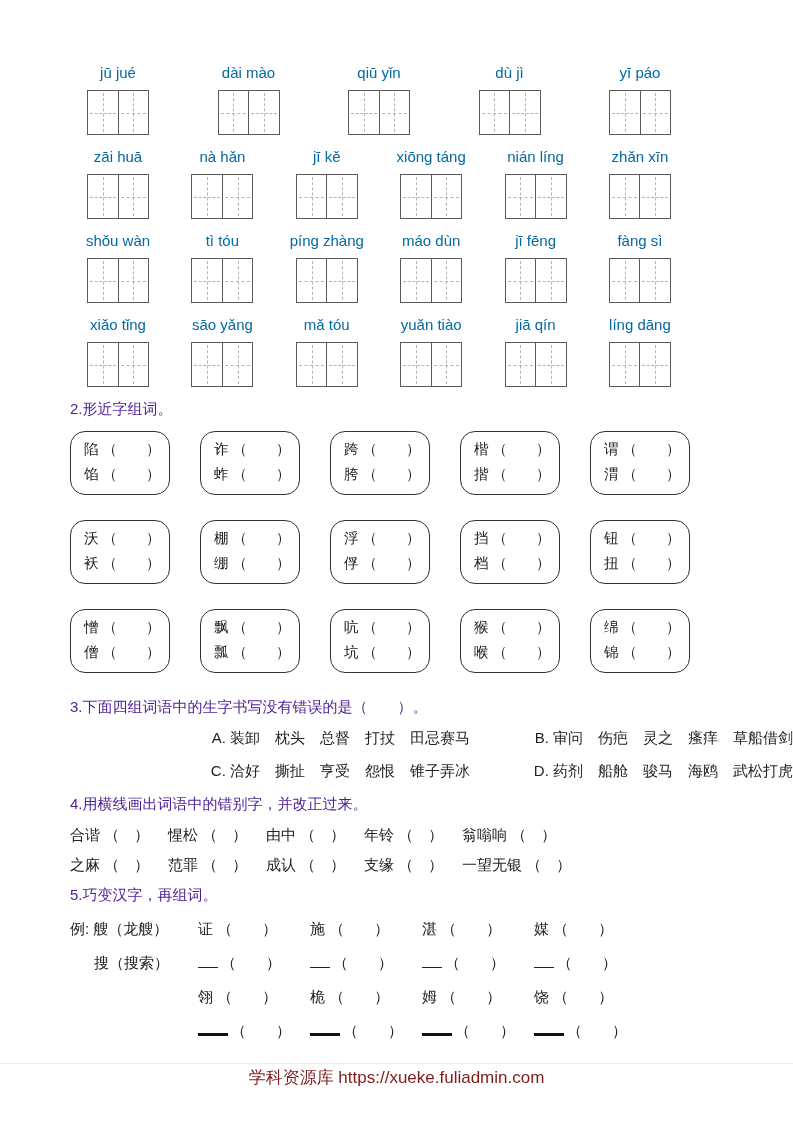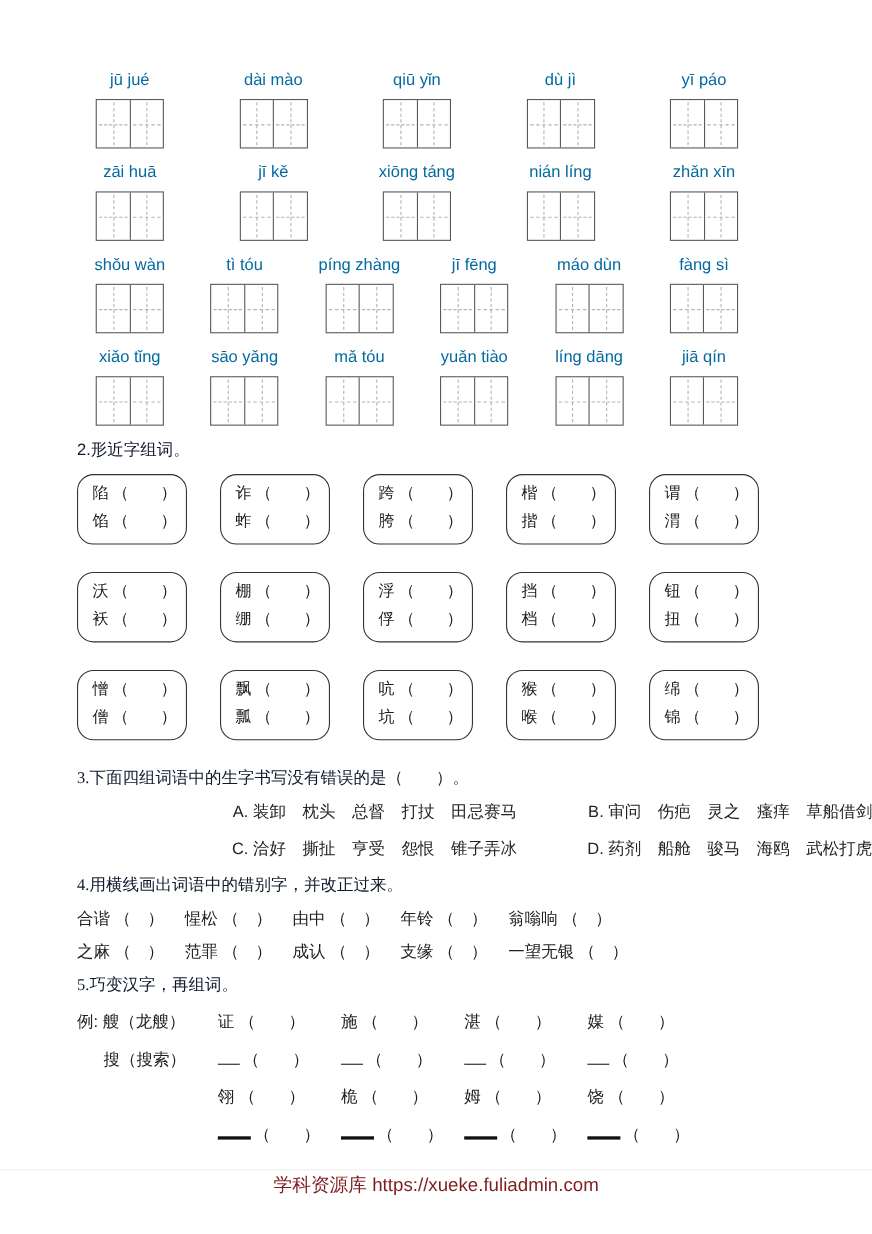--- a/index.html
+++ b/index.html
@@ -11,21 +11,21 @@
   .pinyin-row { display:flex; justify-content:space-between; width:618px; margin:0 0 13px 70px; }
   .pinyin-col { width:96px; display:flex; flex-direction:column; align-items:center; }
   .pinyin-label { font-size:15px; color:#0369a1; margin-bottom:9px; white-space:nowrap; }
   .tzg { width:62px; height:45px; border:1px solid #5a5a5a; display:flex; background:#fff; }
   .tzg .cell { flex:1; position:relative; }
   .tzg .cell + .cell { border-left:1px solid #5a5a5a; }
   .tzg .cell::before { content:""; position:absolute; left:2px; right:2px; top:50%; border-top:1px dashed #b4b4b4; }
   .tzg .cell::after  { content:""; position:absolute; top:2px; bottom:2px; left:50%; border-left:1px dashed #b4b4b4; }
 
   
-  .sec-title { font-size:15px; color:#0f172a; margin-left:70px; }
+  .sec-title { font-size:15px; color:#4c1d95; margin-left:70px; }
 
   
   .box-row { display:flex; justify-content:space-between; width:620px; margin:0 0 25px 70px; }
   .sbox { width:100px; height:64px; border:1.6px solid #333; border-radius:15px; padding:5px 0 0 13px; }
   .sbox .bline { font-size:14.5px; line-height:25px; white-space:nowrap; color:#1b1b1b; }
   .sbox .blank, .w-blank { color:#1b1b1b; }
 
   
   .opt-row { display:flex; margin:0 0 14px 70px; font-size:15px;justify-content:flex-end; }
   .opt { white-space:nowrap; }
@@ -41,21 +41,21 @@
   .s5-col0 { width:128px; white-space:nowrap; }
   .s5-col0.indent { padding-left:24px; }
   .s5-col { width:112px; white-space:nowrap; }
   .uline { display:inline-block; width:20px; height:14px; border-bottom:1.6px solid #222; margin-right:3px; }
   .uline.bold { width:30px; border-bottom:3px solid #111; }
 
   
   .wm-line { position:absolute; left:0; right:0; top:1063px; border-top:1px solid #ededed; }
   .watermark { position:absolute; left:0; right:0; top:1066px; text-align:center; font-size:17px; color:#7f1d1d; }
 
-  .mt8{margin-top:8px;} .mt14{margin-top:4px;font-family:Liberation Serif, serif;} .mb12{margin-bottom:12px;}
+  .mt8{margin-top:8px;} .mt14{margin-top:4px;} .mb12{margin-bottom:12px;}
 </style>
 </head>
 <body>
 
 <div class="page">
 
   <div id="pinyin-rows">
       <div class="pinyin-row">
         <div class="pinyin-col">
           <div class="pinyin-label">jū  jué</div>
@@ -95,20 +95,27 @@
       </div>
       <div class="pinyin-row">
         <div class="pinyin-col">
           <div class="pinyin-label">zāi huā</div>
           <div class="tzg">
             <div class="cell"></div>
             <div class="cell"></div>
           </div>
         </div>
         <div class="pinyin-col">
+          <div class="pinyin-label">nà  hǎn</div>
+          <div class="tzg">
+            <div class="cell"></div>
+            <div class="cell"></div>
+          </div>
+        </div>
+        <div class="pinyin-col">
           <div class="pinyin-label">jī  kě</div>
           <div class="tzg">
             <div class="cell"></div>
             <div class="cell"></div>
           </div>
         </div>
         <div class="pinyin-col">
           <div class="pinyin-label">xiōng táng</div>
           <div class="tzg">
             <div class="cell"></div>
@@ -146,34 +153,34 @@
           </div>
         </div>
         <div class="pinyin-col">
           <div class="pinyin-label">píng zhàng</div>
           <div class="tzg">
             <div class="cell"></div>
             <div class="cell"></div>
           </div>
         </div>
         <div class="pinyin-col">
+          <div class="pinyin-label">máo dùn</div>
+          <div class="tzg">
+            <div class="cell"></div>
+            <div class="cell"></div>
+          </div>
+        </div>
+        <div class="pinyin-col">
           <div class="pinyin-label">jī fēng</div>
           <div class="tzg">
             <div class="cell"></div>
             <div class="cell"></div>
           </div>
         </div>
         <div class="pinyin-col">
-          <div class="pinyin-label">máo dùn</div>
-          <div class="tzg">
-            <div class="cell"></div>
-            <div class="cell"></div>
-          </div>
-        </div>
-        <div class="pinyin-col">
           <div class="pinyin-label">fàng sì</div>
           <div class="tzg">
             <div class="cell"></div>
             <div class="cell"></div>
           </div>
         </div>
       </div>
       <div class="pinyin-row">
         <div class="pinyin-col">
           <div class="pinyin-label">xiǎo tǐng</div>
@@ -197,28 +204,28 @@
           </div>
         </div>
         <div class="pinyin-col">
           <div class="pinyin-label">yuǎn tiào</div>
           <div class="tzg">
             <div class="cell"></div>
             <div class="cell"></div>
           </div>
         </div>
         <div class="pinyin-col">
+          <div class="pinyin-label">jiā  qín</div>
+          <div class="tzg">
+            <div class="cell"></div>
+            <div class="cell"></div>
+          </div>
+        </div>
+        <div class="pinyin-col">
           <div class="pinyin-label">líng dāng</div>
-          <div class="tzg">
-            <div class="cell"></div>
-            <div class="cell"></div>
-          </div>
-        </div>
-        <div class="pinyin-col">
-          <div class="pinyin-label">jiā  qín</div>
           <div class="tzg">
             <div class="cell"></div>
             <div class="cell"></div>
           </div>
         </div>
       </div>
     </div>
 
   <div class="sec-title mt8 mb12">2.形近字组词。</div>
   <div id="boxes">

